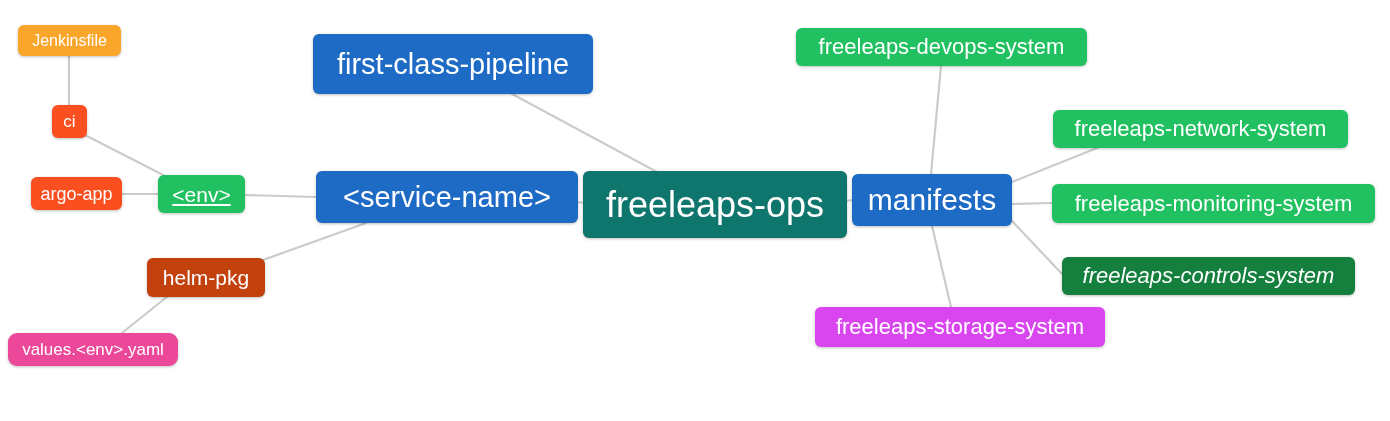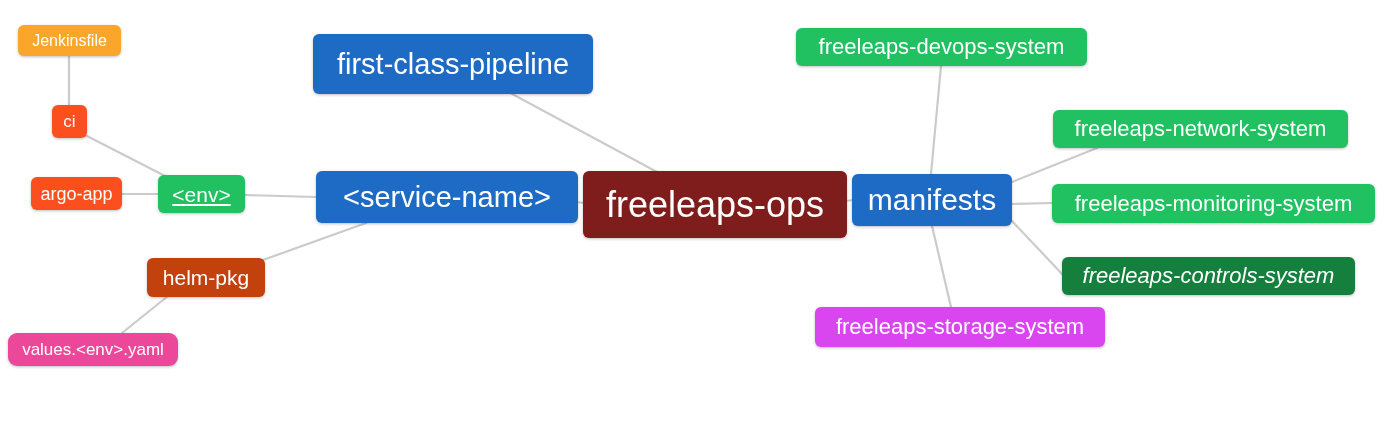--- a/index.html
+++ b/index.html
@@ -57,21 +57,21 @@
       <line x1="366" y1="223" x2="263" y2="260" stroke="#cbcbcb" stroke-width="2.2" stroke-linecap="round"></line>
       <line x1="168" y1="296" x2="122" y2="333" stroke="#cbcbcb" stroke-width="2.2" stroke-linecap="round"></line>
     </svg>
 
 <div class="node" style="left: 18px; top: 25px; width: 103px; height: 31px; font-size: 16px; background: rgb(249, 166, 42); color: rgb(255, 255, 255);">Jenkinsfile</div>
     <div class="node" style="left: 52px; top: 105px; width: 35px; height: 33px; font-size: 17px; background: rgb(251, 79, 31); color: rgb(255, 255, 255);">ci</div>
     <div class="node" style="left: 31px; top: 177px; width: 91px; height: 33px; font-size: 18px; background: rgb(251, 79, 31); color: rgb(255, 255, 255);">argo-app</div>
     <div class="node" style="left: 158px; top: 175px; width: 87px; height: 38px; font-size: 21px; background: rgb(33, 193, 97); color: rgb(255, 255, 255); text-decoration: underline;">&lt;env&gt;</div>
     <div class="node" style="left: 313px; top: 34px; width: 280px; height: 60px; font-size: 29px; background: rgb(30, 107, 198); color: rgb(255, 255, 255);">first-class-pipeline</div>
     <div class="node" style="left: 316px; top: 171px; width: 262px; height: 52px; font-size: 29px; background: rgb(30, 107, 198); color: rgb(255, 255, 255);">&lt;service-name&gt;</div>
-    <div class="node" style="left: 583px; top: 171px; width: 264px; height: 67px; font-size: 36px; background: #7f1d1d; color: rgb(255, 255, 255);">freeleaps-ops</div>
+    <div class="node" style="left: 583px; top: 171px; width: 264px; height: 67px; font-size: 36px; background: #0f766e; color: rgb(255, 255, 255);">freeleaps-ops</div>
     <div class="node" style="left: 852px; top: 174px; width: 160px; height: 52px; font-size: 30px; background: rgb(30, 107, 198); color: rgb(255, 255, 255);">manifests</div>
     <div class="node" style="left: 796px; top: 28px; width: 291px; height: 38px; font-size: 22px; background: rgb(33, 193, 97); color: rgb(255, 255, 255);">freeleaps-devops-system</div>
     <div class="node" style="left: 1053px; top: 110px; width: 295px; height: 38px; font-size: 22px; background: rgb(33, 193, 97); color: rgb(255, 255, 255);">freeleaps-network-system</div>
     <div class="node" style="left: 1052px; top: 184px; width: 323px; height: 39px; font-size: 22px; background: rgb(33, 193, 97); color: rgb(255, 255, 255);">freeleaps-monitoring-system</div>
     <div class="node" style="left: 1062px; top: 257px; width: 293px; height: 38px; font-size: 22px; background: #15803d; color: rgb(255, 255, 255); font-style: italic;">freeleaps-controls-system</div>
     <div class="node" style="left: 815px; top: 307px; width: 290px; height: 40px; font-size: 22px; background: #d946ef; color: rgb(255, 255, 255);">freeleaps-storage-system</div>
     <div class="node" style="left: 147px; top: 258px; width: 118px; height: 39px; font-size: 21px; background: #c2410c; color: rgb(255, 255, 255);">helm-pkg</div>
     <div class="node" style="left: 8px; top: 333px; width: 170px; height: 33px; font-size: 17px; background: #ec4899; color: rgb(255, 255, 255); border-radius: 9px;">values.&lt;env&gt;.yaml</div>
   </div>
 

